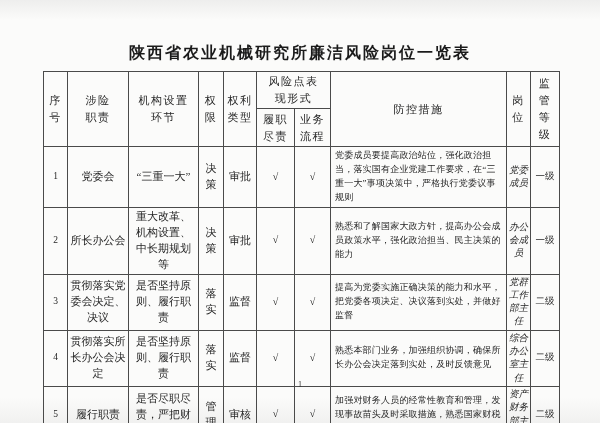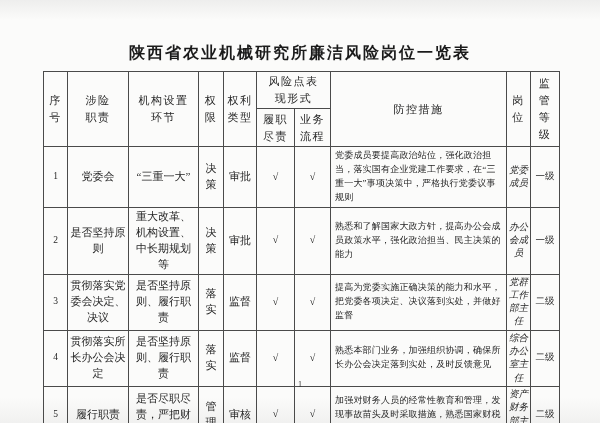--- a/index.html
+++ b/index.html
@@ -149,21 +149,21 @@
         <td>审批</td>
         <td class="cell-check">√</td>
         <td class="cell-check">√</td>
         <td class="cell-measures">党委成员要提高政治站位，强化政治担当，落实国有企业党建工作要求，在“三重一大”事项决策中，严格执行党委议事规则</td>
         <td class="cell-post">党委
 成员</td>
         <td class="cell-level">一级</td>
       </tr>
       <tr class="r2">
         <td class="cell-seq">2</td>
-        <td>是否坚持原则</td>
+        <td>所长办公会</td>
         <td>重大改革、机构设置、中长期规划等</td>
         <td>决策</td>
         <td>审批</td>
         <td class="cell-check">√</td>
         <td class="cell-check">√</td>
         <td class="cell-measures">熟悉和了解国家大政方针，提高办公会成员政策水平，强化政治担当、民主决策的能力</td>
         <td class="cell-post">办公
 会成
 员</td>
         <td class="cell-level">一级</td>

